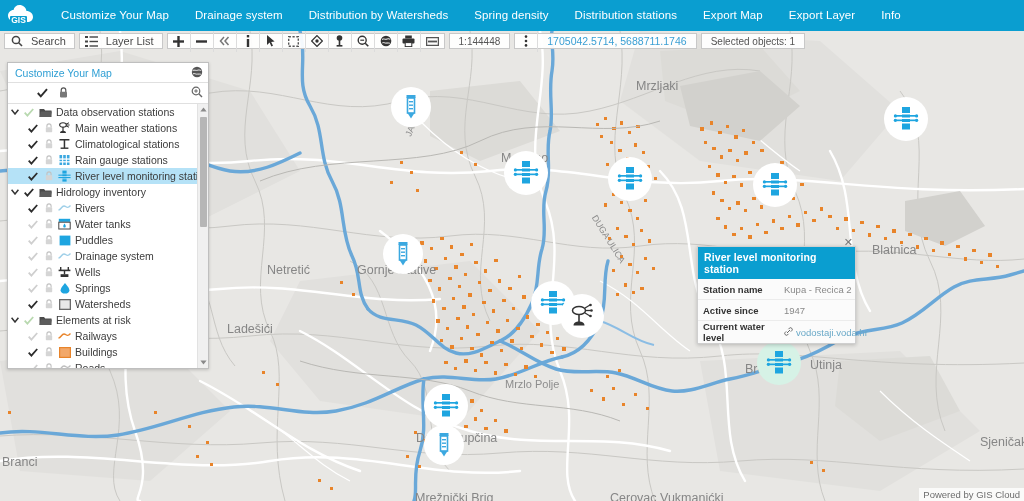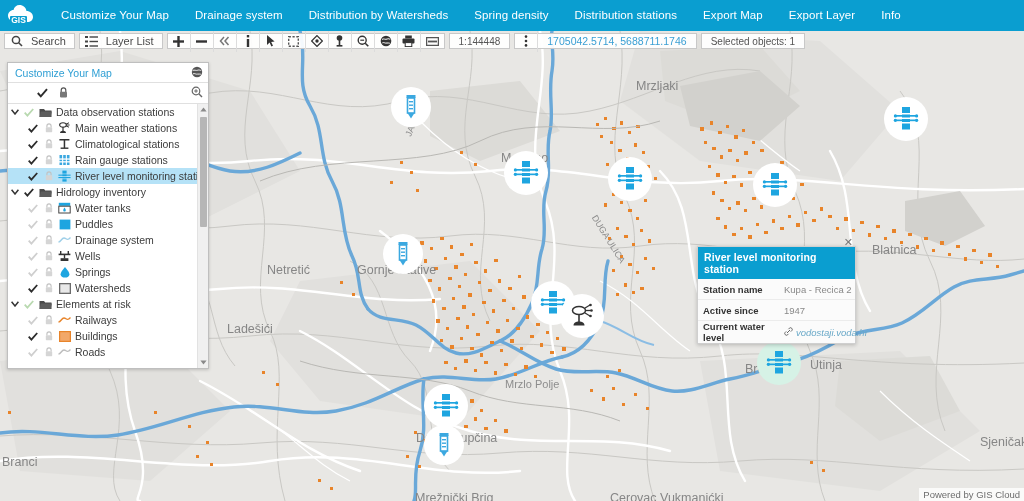--- a/index.html
+++ b/index.html
@@ -123,21 +123,21 @@
     padding: 4px 6px; letter-spacing: .1px;
   }
   .popupclose {
     position: absolute; right: 2px; top: -10px; font-size: 11px; color: #777;
     cursor: pointer; line-height: 10px;
   }
   .prow { display: flex; align-items: center; border-bottom: 1px solid #ececec; min-height: 21px; }
   .prow:last-child { border-bottom: none; }
   .pk { font-size: 9.5px; color: #333; font-weight: bold; padding: 0 5px; width: 86px; flex: none; }
   .pv { font-size: 9.5px; color: #888; display: flex; align-items: center; gap: 3px; }
-  .pv a { color: #6aa9c8; text-decoration: none; font-style: italic; }
+  .pv a { color: #6aa9c8; text-decoration: none; }
 </style>
 </head>
 <body>
 
 <div class="app">
 
   <div class="map">
     <svg width="1024" height="470" viewBox="0 0 1024 470">
       <rect width="1024" height="470" fill="#e8e7e4"></rect>
 
@@ -929,20 +929,39 @@
               <svg width="13" height="11" viewBox="0 0 13 11">
                 <path d="M0.5,2 L5,2 L6.2,3.4 L12.5,3.4 L12.5,10 L0.5,10 Z" fill="#4a4a4a"></path>
                 <path d="M1.8,4.6 L12.8,4.6 L11.6,10 L0.6,10 Z" fill="#5d5d5d"></path>
               </svg>
             </span>
             <span class="nm">Hidrology inventory</span>
           </div>
           <div class="row child">
             <span class="chk">
               <svg width="10" height="9" viewBox="0 0 10 9">
+                <path d="M0.7,4.6 L3.4,7.6 L9.2,1" fill="none" stroke="#2c2c2c" stroke-width="1.8"></path>
+              </svg>
+            </span>
+            <span class="lock">
+              <svg width="8" height="10" viewBox="0 0 8 10">
+                <path d="M1.9,4.5 L1.9,3 A2.1,2.1 0 0,1 6.1,3 L6.1,4.5" fill="none" stroke="#c2c2c2" stroke-width="1.1"></path>
+                <rect x="0.8" y="4.3" width="6.4" height="5" rx="0.7" fill="#d5d5d5"></rect>
+              </svg>
+            </span>
+            <span class="ic">
+              <svg width="13" height="10" viewBox="0 0 13 10">
+                <path d="M0.5,7 C3,7 3.5,3 6,3 C8.5,3 9,6.5 12.5,2.5" fill="none" stroke="#9ecfe8" stroke-width="1.4"></path>
+              </svg>
+            </span>
+            <span class="nm">Rivers</span>
+          </div>
+          <div class="row child">
+            <span class="chk">
+              <svg width="10" height="9" viewBox="0 0 10 9">
                 <path d="M0.7,4.6 L3.4,7.6 L9.2,1" fill="none" stroke="#cfcfcf" stroke-width="1.8"></path>
               </svg>
             </span>
             <span class="lock">
               <svg width="8" height="10" viewBox="0 0 8 10">
                 <path d="M1.9,4.5 L1.9,3 A2.1,2.1 0 0,1 6.1,3 L6.1,4.5" fill="none" stroke="#c2c2c2" stroke-width="1.1"></path>
                 <rect x="0.8" y="4.3" width="6.4" height="5" rx="0.7" fill="#d5d5d5"></rect>
               </svg>
             </span>
             <span class="ic">

